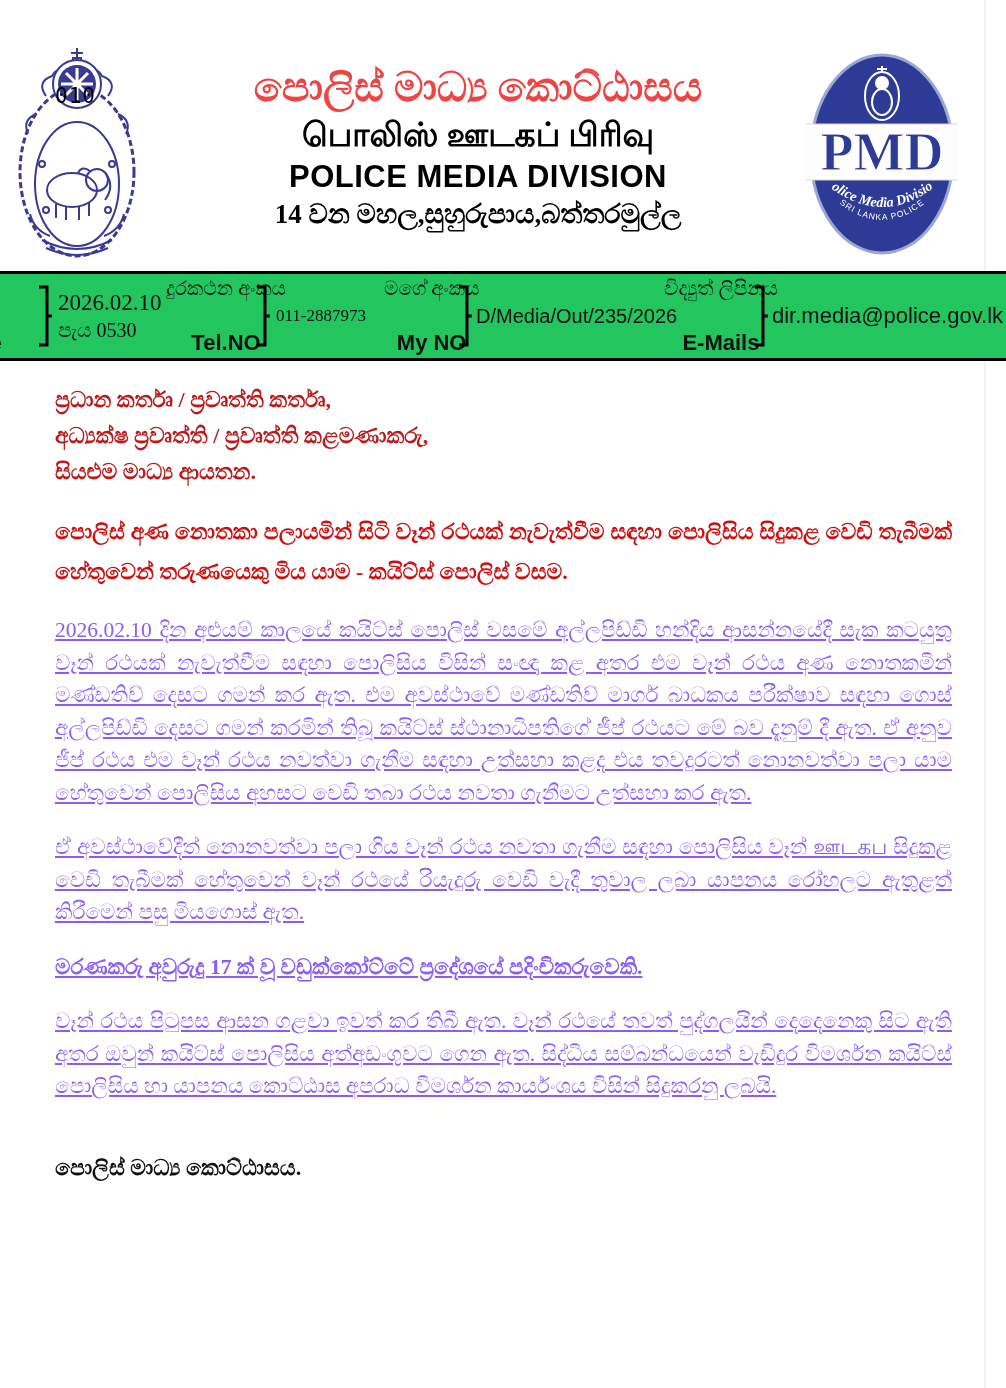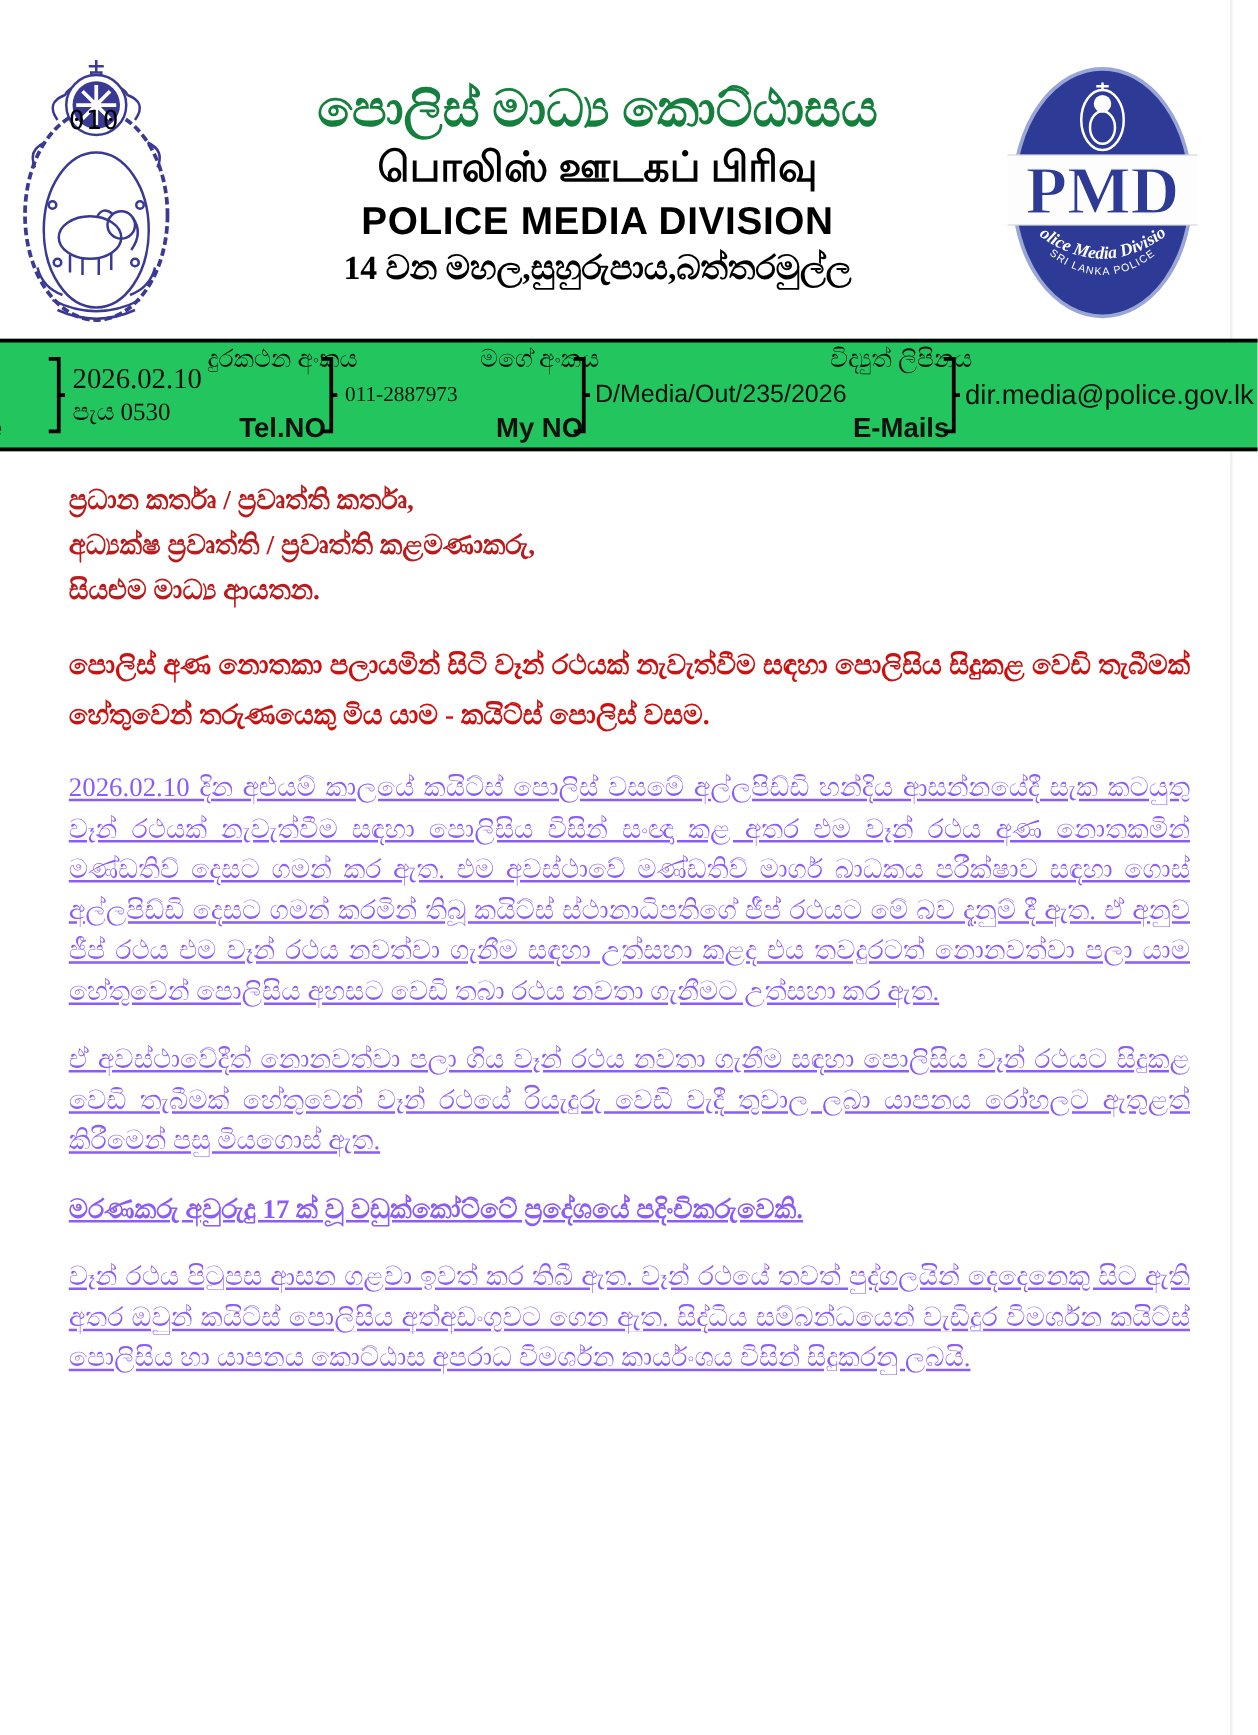--- a/index.html
+++ b/index.html
@@ -19,21 +19,21 @@
   .crest { position:absolute; left:16px; top:44px; width:122px; height:218px; }
   .stamp {
     position:absolute; left:55px; top:84px;
     font-family:"DejaVu Sans Mono", monospace;
     font-size:21px; color:#000; letter-spacing:1px;
   }
   .title-block {
     position:absolute; left:158px; top:62px; width:640px; text-align:center;
   }
   .title-si {
-    font-size:41px; font-weight:700; line-height:1.25; color:#15803d;
+    font-size:41px; font-weight:700; line-height:1.25; color:#ef4444;
     font-family:"Liberation Serif", serif;
   }
   .title-ta {
     font-size:33px; font-weight:600; line-height:1.35; color:#000;
   }
   .title-en {
     font-family:"Liberation Sans", sans-serif;
     font-size:31px; font-weight:700; line-height:1.25; letter-spacing:.5px; color:#000;
   }
   .title-addr {
@@ -199,19 +199,20 @@
   <div class="recipients">
     <div>ප්‍රධාන කර්තෘ / ප්‍රවෘත්ති කර්තෘ,</div>
     <div>අධ්‍යක්ෂ ප්‍රවෘත්ති / ප්‍රවෘත්ති කළමණාකරු,</div>
     <div>සියළුම මාධ්‍ය ආයතන.</div>
   </div>
 
   <div class="headline" id="headline" style="color: rgb(204, 17, 17);">පොලිස් අණ නොතකා පලායමින් සිටි වෑන් රථයක් නැවැත්වීම සඳහා පොලිසිය සිදුකළ වෙඩි තැබීමක් හේතුවෙන් තරුණයෙකු මිය යාම - කයිට්ස් පොලිස් වසම.</div>
 
   <div class="para">2026.02.10 දින අළුයම් කාලයේ කයිට්ස් පොලිස් වසමේ අල්ලපිඩ්ඩි හන්දිය ආසන්නයේදී සැක කටයුතු වෑන් රථයක් නැවැත්වීම සඳහා පොලිසිය විසින් සංඥා කළ අතර එම වෑන් රථය අණ නොතකමින් මණ්ඩතිව් දෙසට ගමන් කර ඇත. එම අවස්ථාවේ මණ්ඩතිව් මාර්ග බාධකය පරීක්ෂාව සඳහා ගොස් අල්ලපිඩ්ඩි දෙසට ගමන් කරමින් තිබූ කයිට්ස් ස්ථානාධිපතිගේ ජීප් රථයට මේ බව දැනුම් දී ඇත. ඒ අනුව ජීප් රථය එම වෑන් රථය නවත්වා ගැනීම සඳහා උත්සහා කළද එය තවදුරටත් නොනවත්වා පලා යාම හේතුවෙන් පොලිසිය අහසට වෙඩි තබා රථය නවතා ගැනීමට උත්සහා කර ඇත.</div>
 
-  <div class="para">ඒ අවස්ථාවේදීත් නොනවත්වා පලා ගිය වෑන් රථය නවතා ගැනීම සඳහා පොලිසිය වෑන් රථයට සිදුකළ වෙඩි තැබීමක් හේතුවෙන් වෑන් රථයේ රියැදුරු වෙඩි වැදී තුවාල ලබා යාපනය රෝහලට ඇතුළත් කිරීමෙන් පසු මියගොස් ඇත.</div>
+  <div class="para">ඒ අවස්ථාවේදීත් නොනවත්වා පලා ගිය වෑන් රථය නවතා ගැනීම සඳහා පොලිසිය වෑන් ஊடகப සිදුකළ වෙඩි තැබීමක් හේතුවෙන් වෑන් රථයේ රියැදුරු වෙඩි වැදී තුවාල ලබා යාපනය රෝහලට ඇතුළත් කිරීමෙන් පසු මියගොස් ඇත.</div>
 
   <div class="para bold-line">මරණකරු අවුරුදු 17 ක් වූ වඩුක්කෝට්ටේ ප්‍රදේශයේ පදිංචිකරුවෙකි.</div>
 
   <div class="para">වෑන් රථය පිටුපස ආසන ගළවා ඉවත් කර තිබී ඇත. වෑන් රථයේ තවත් පුද්ගලයින් දෙදෙනෙකු සිට ඇති අතර ඔවුන් කයිට්ස් පොලිසිය අත්අඩංගුවට ගෙන ඇත.  සිද්ධිය සම්බන්ධයෙන් වැඩිදුර විමර්ශන කයිට්ස් පොලිසිය හා යාපනය කොට්ඨාස අපරාධ විමර්ශන කාර්යංශය විසින් සිදුකරනු ලබයි.</div>
 
+  <div class="signoff">පොලිස් මාධ්‍ය කොට්ඨාසය.</div>
 </div>
 
 </body></html>

